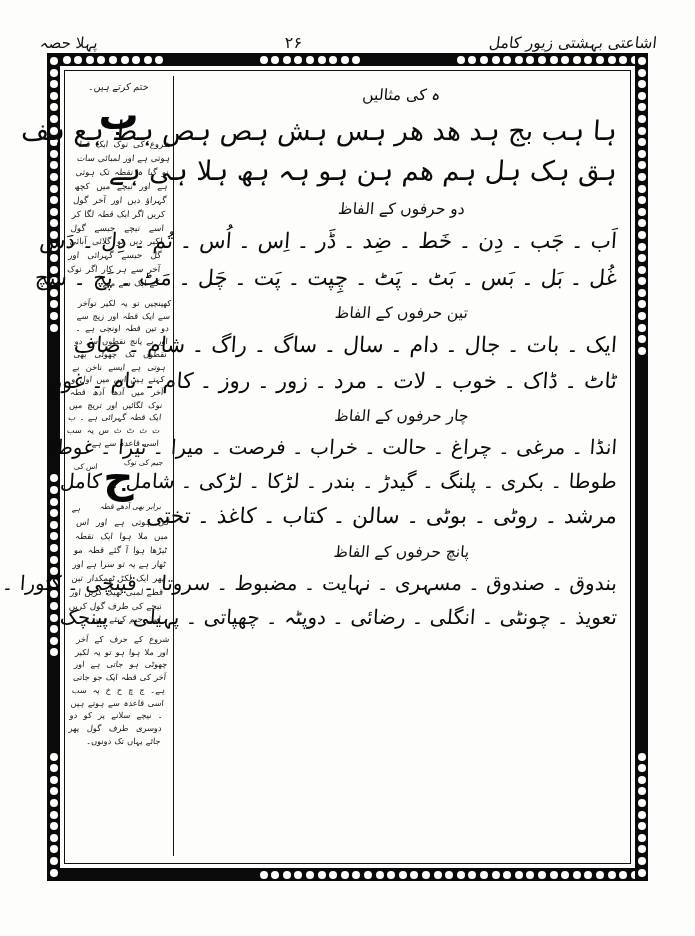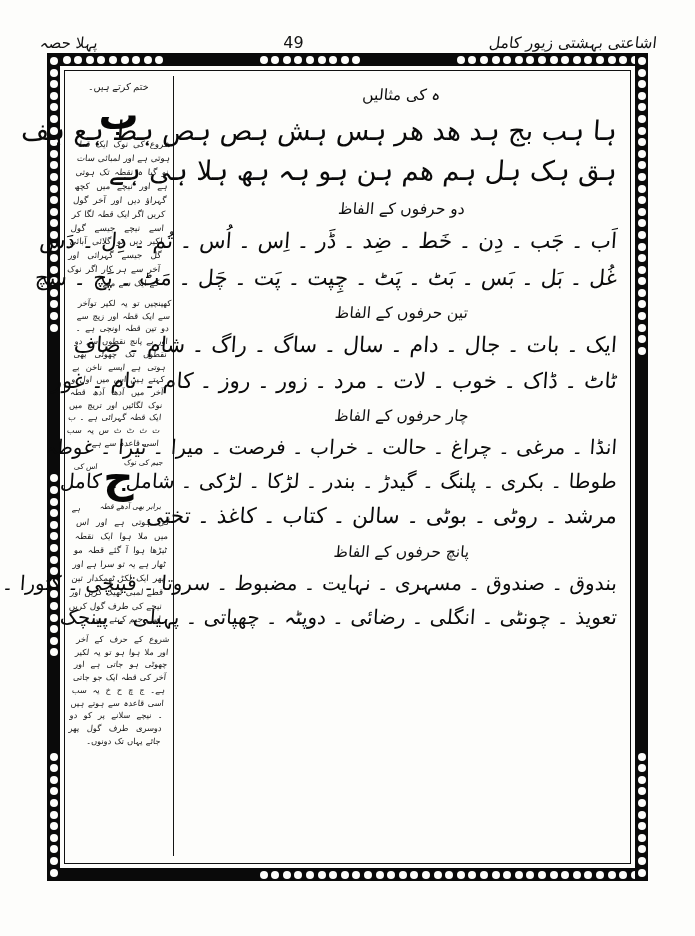--- a/index.html
+++ b/index.html
@@ -117,21 +117,21 @@
     transform:skewX(-5deg);word-spacing:0.5px;
     margin:0 0 6px 0;
   }
   .side-para.dense{font-size:8.2px;line-height:1.55;}
 </style>
 </head>
 <body>
 
 <div class="runhead">
   <div class="rh-txt rh-right">اشاعتی بہشتی زیور کامل</div>
-  <div class="rh-txt rh-page">49</div>
+  <div class="rh-txt rh-page">۲۶</div>
   <div class="rh-txt rh-left">پہلا حصہ</div>
 </div>
 
 <div class="frame">
   <div class="band top">
     <div class="dotsH" id="dots-top" style="left:4px;">
         <span class="dot"></span>
         <span class="dot"></span>
         <span class="dot"></span>
         <span class="dot"></span>

